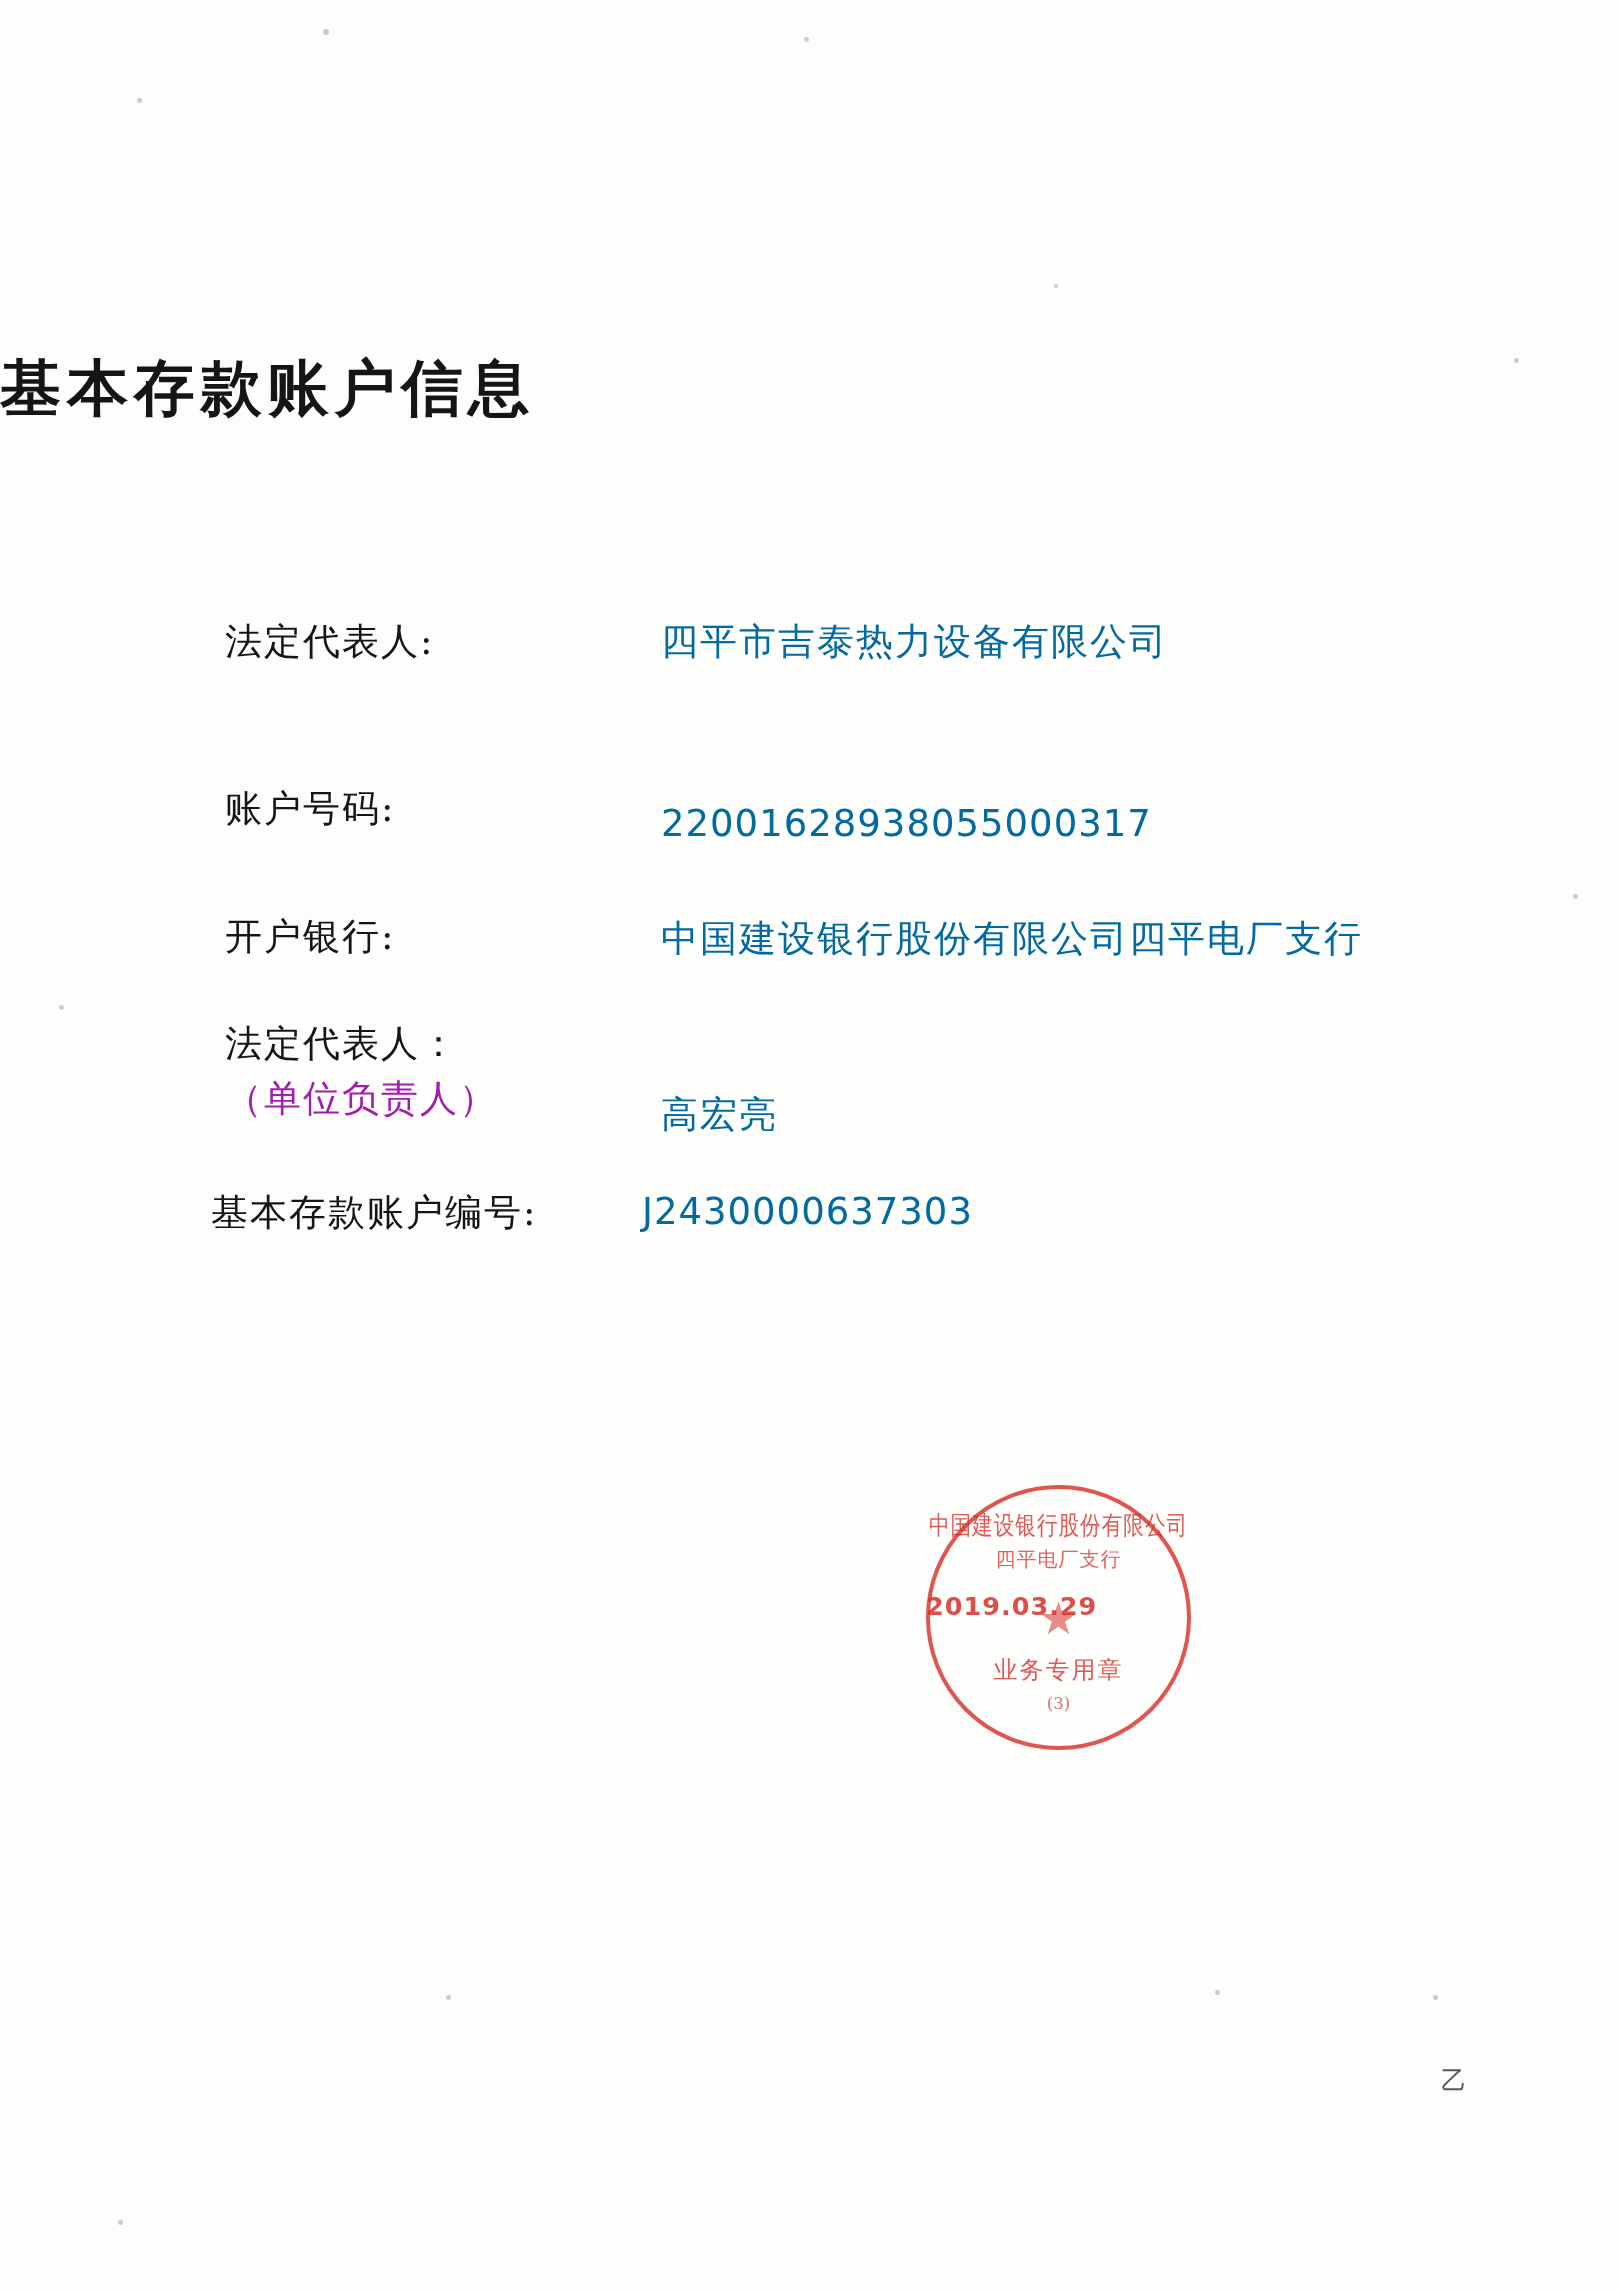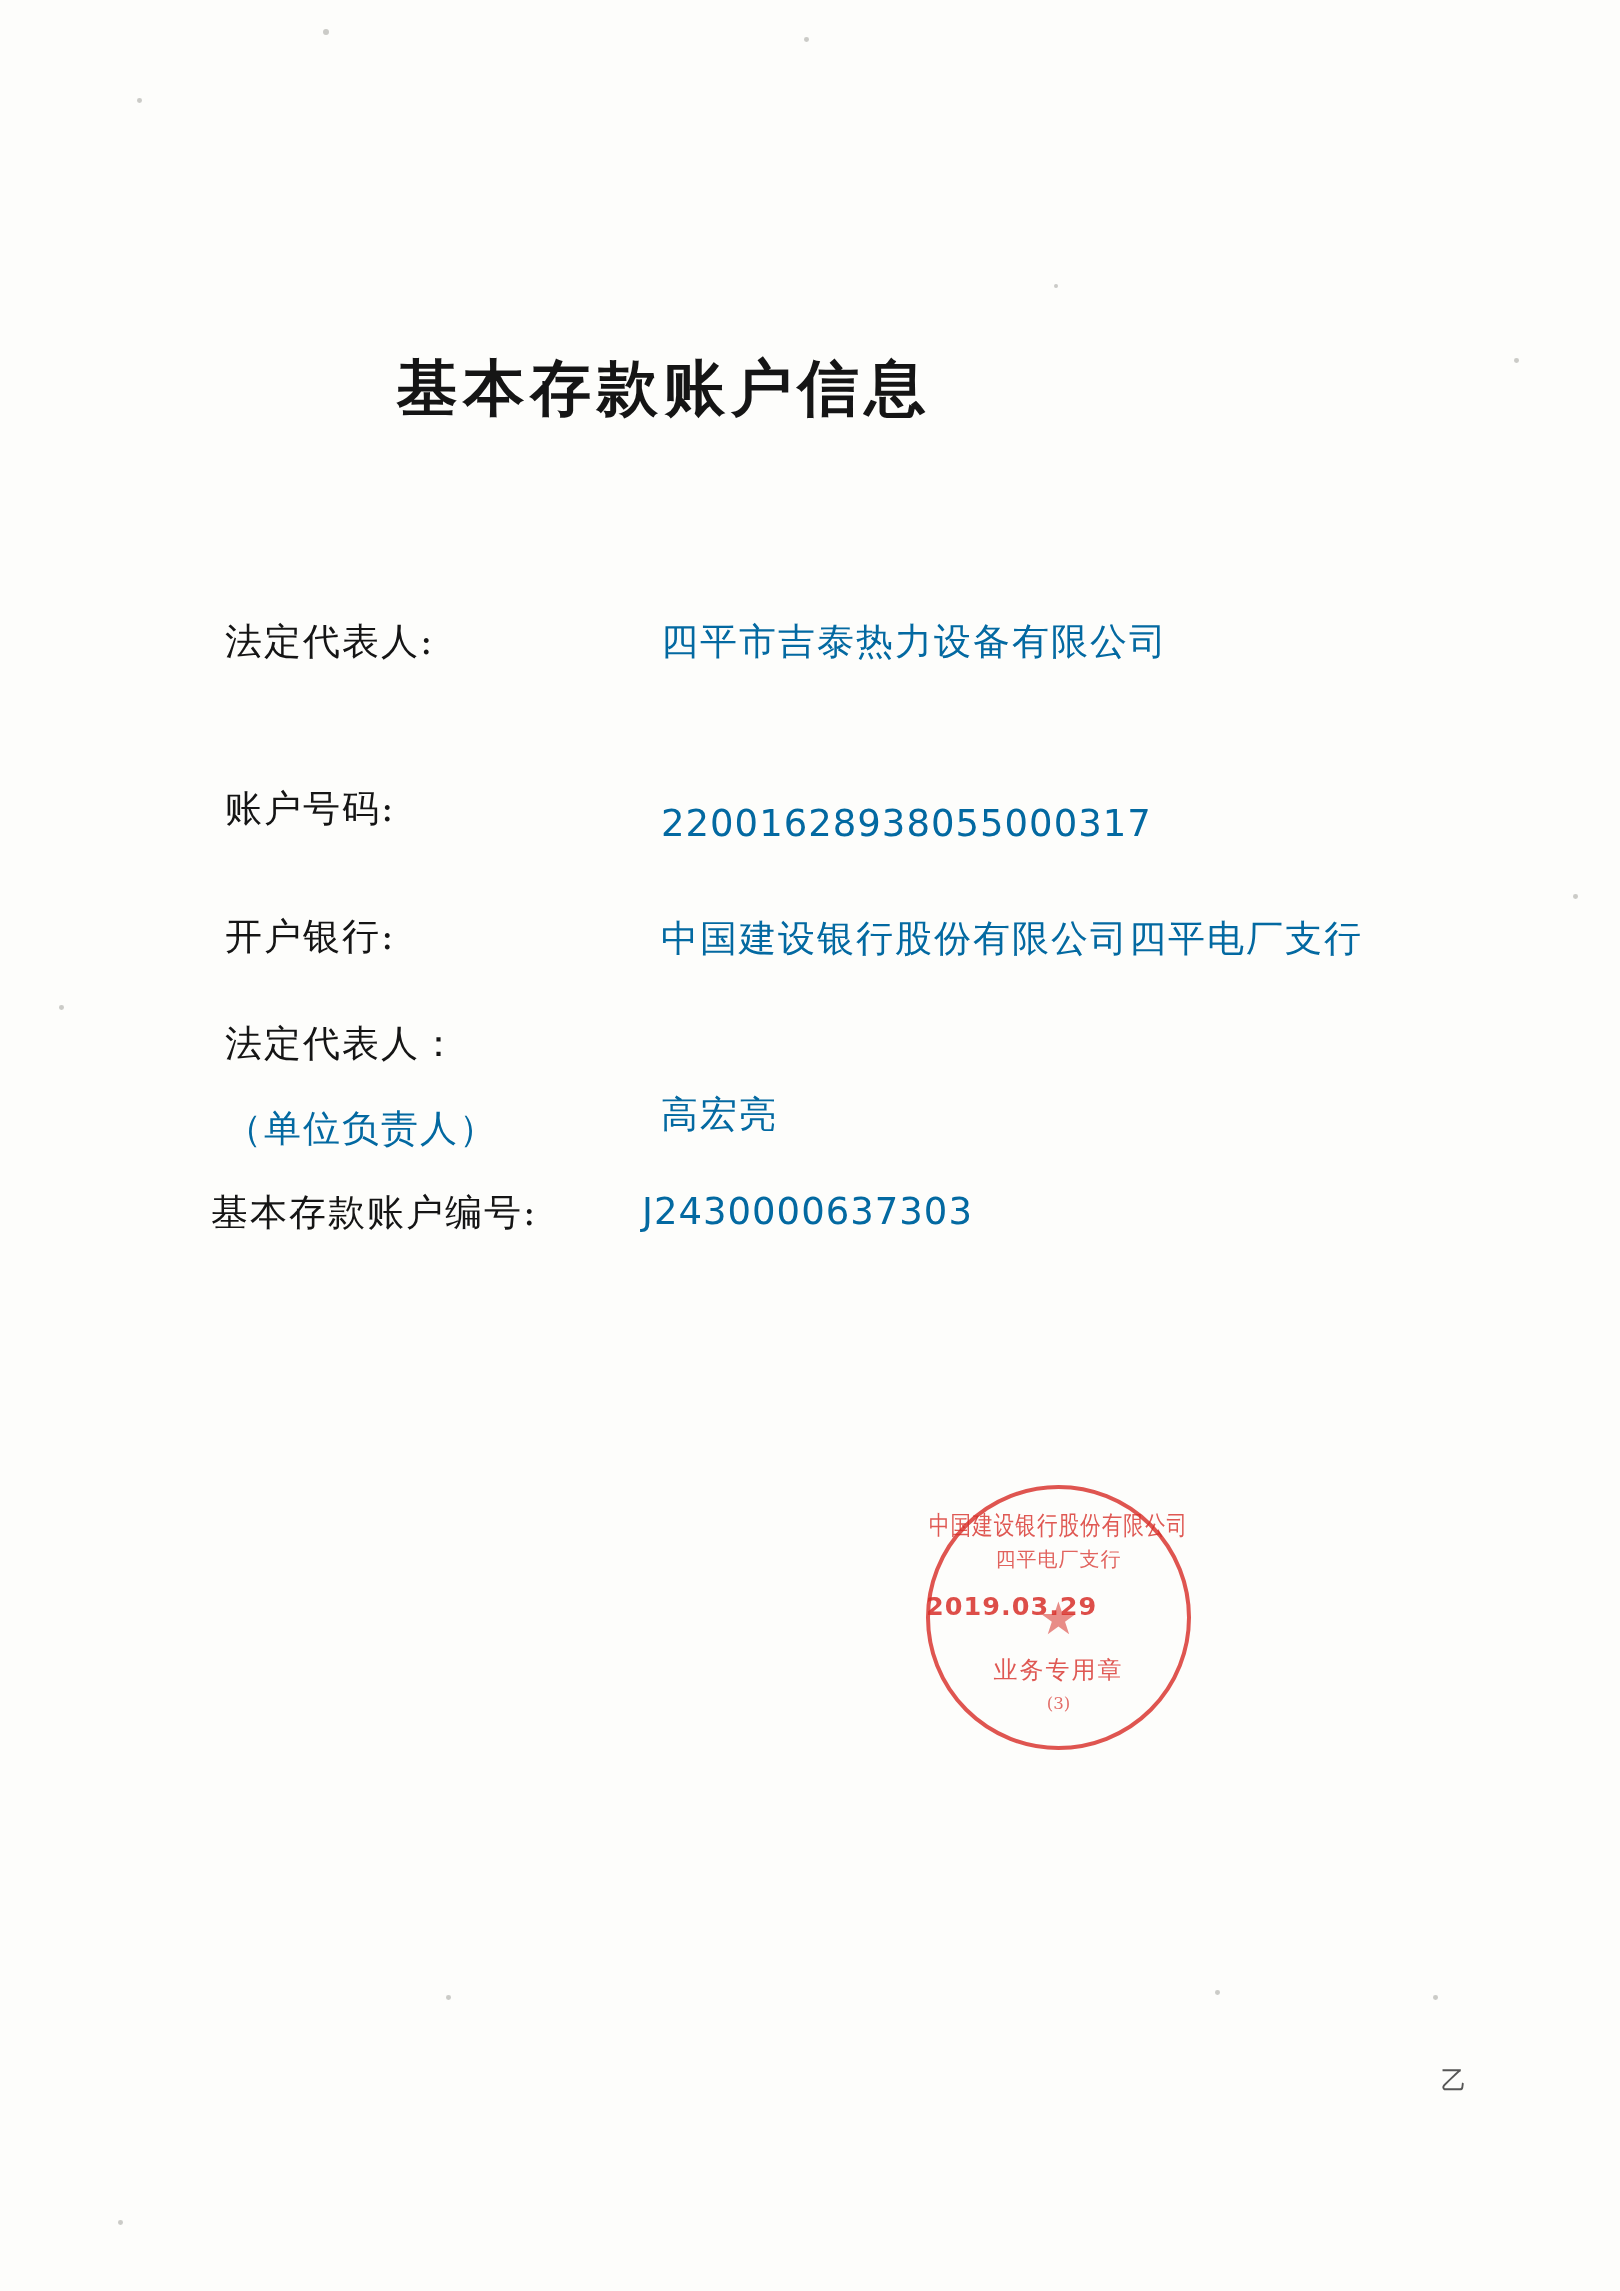--- a/index.html
+++ b/index.html
@@ -26,21 +26,20 @@
     background: #b9b9b5;
     border-radius: 50%;
     opacity: 0.75;
   }
 
   .doc-title {
     position: absolute;
     top: 348px;
     left: 0;
     width: 1328px;
-    text-align: center;
     font-family: "DejaVu Serif", "Liberation Serif", serif;
     font-weight: bold;
     font-size: 61px;
     letter-spacing: 5.9px;
     color: #151515;
   }
 
   .field {
     position: absolute;
     display: flex;
@@ -72,23 +71,23 @@
   #f-number .field-value   { position: absolute; left: 436px; top: 2px; margin-top: 16px; }
 
   #f-bank     { top: 912px; left: 225px; }
   #f-bank .field-value     { position: absolute; left: 436px; top: 2px; }
 
   #f-legal    { top: 1019px; left: 225px; }
   #f-legal .label-2 {
     font-family: "DejaVu Serif", "Liberation Serif", serif;
     font-size: 37px;
     letter-spacing: 2px;
-    color: #0369a1;
+    color: #a21caf;
     display: block;
-    margin-top: 35px;
+    margin-top: 5px;
   }
   #f-legal .field-value    { position: absolute; left: 436px; top: 71px; }
 
   #f-acctno   { top: 1188px; left: 211px; justify-content: flex-end; }
   #f-acctno .field-value   { position: absolute; left: 431px; top: 2px; }
 
   .date-row {
     position: absolute;
     top: 1710px;
     left: 926px;

